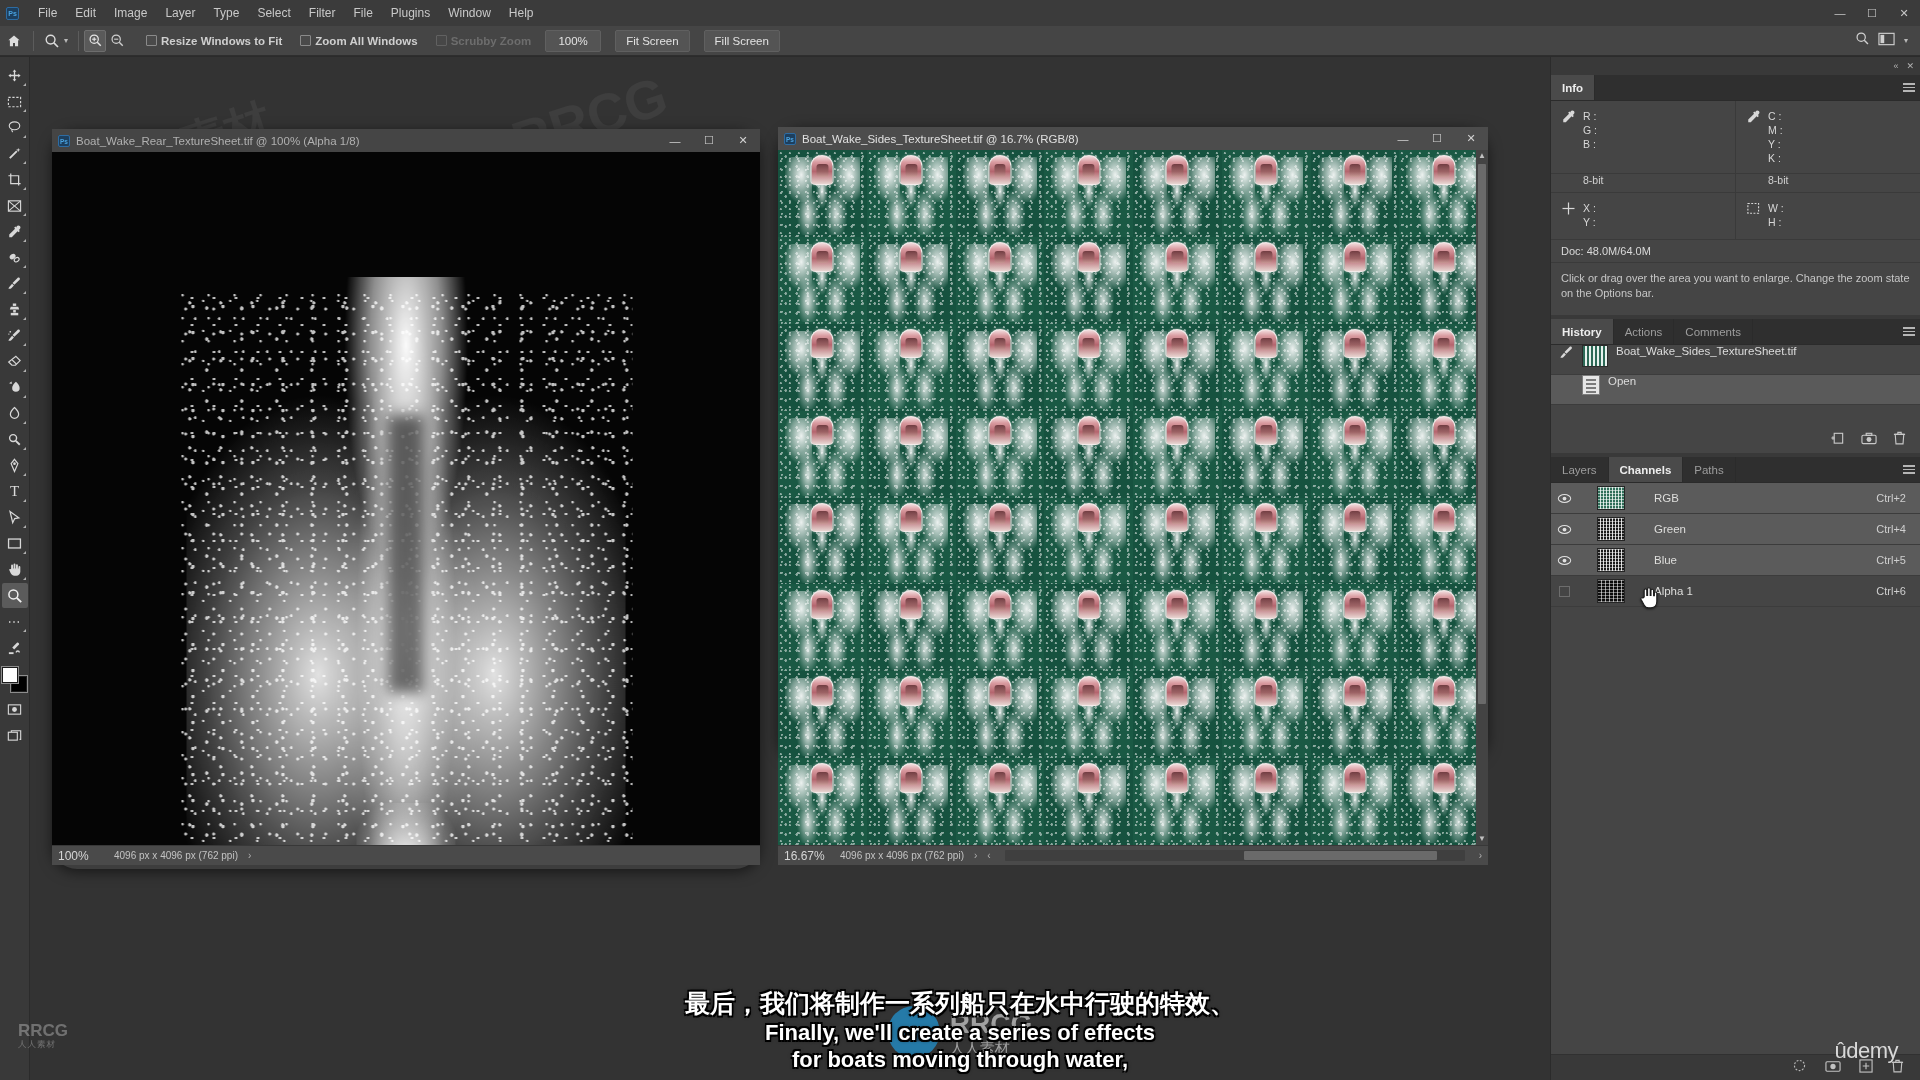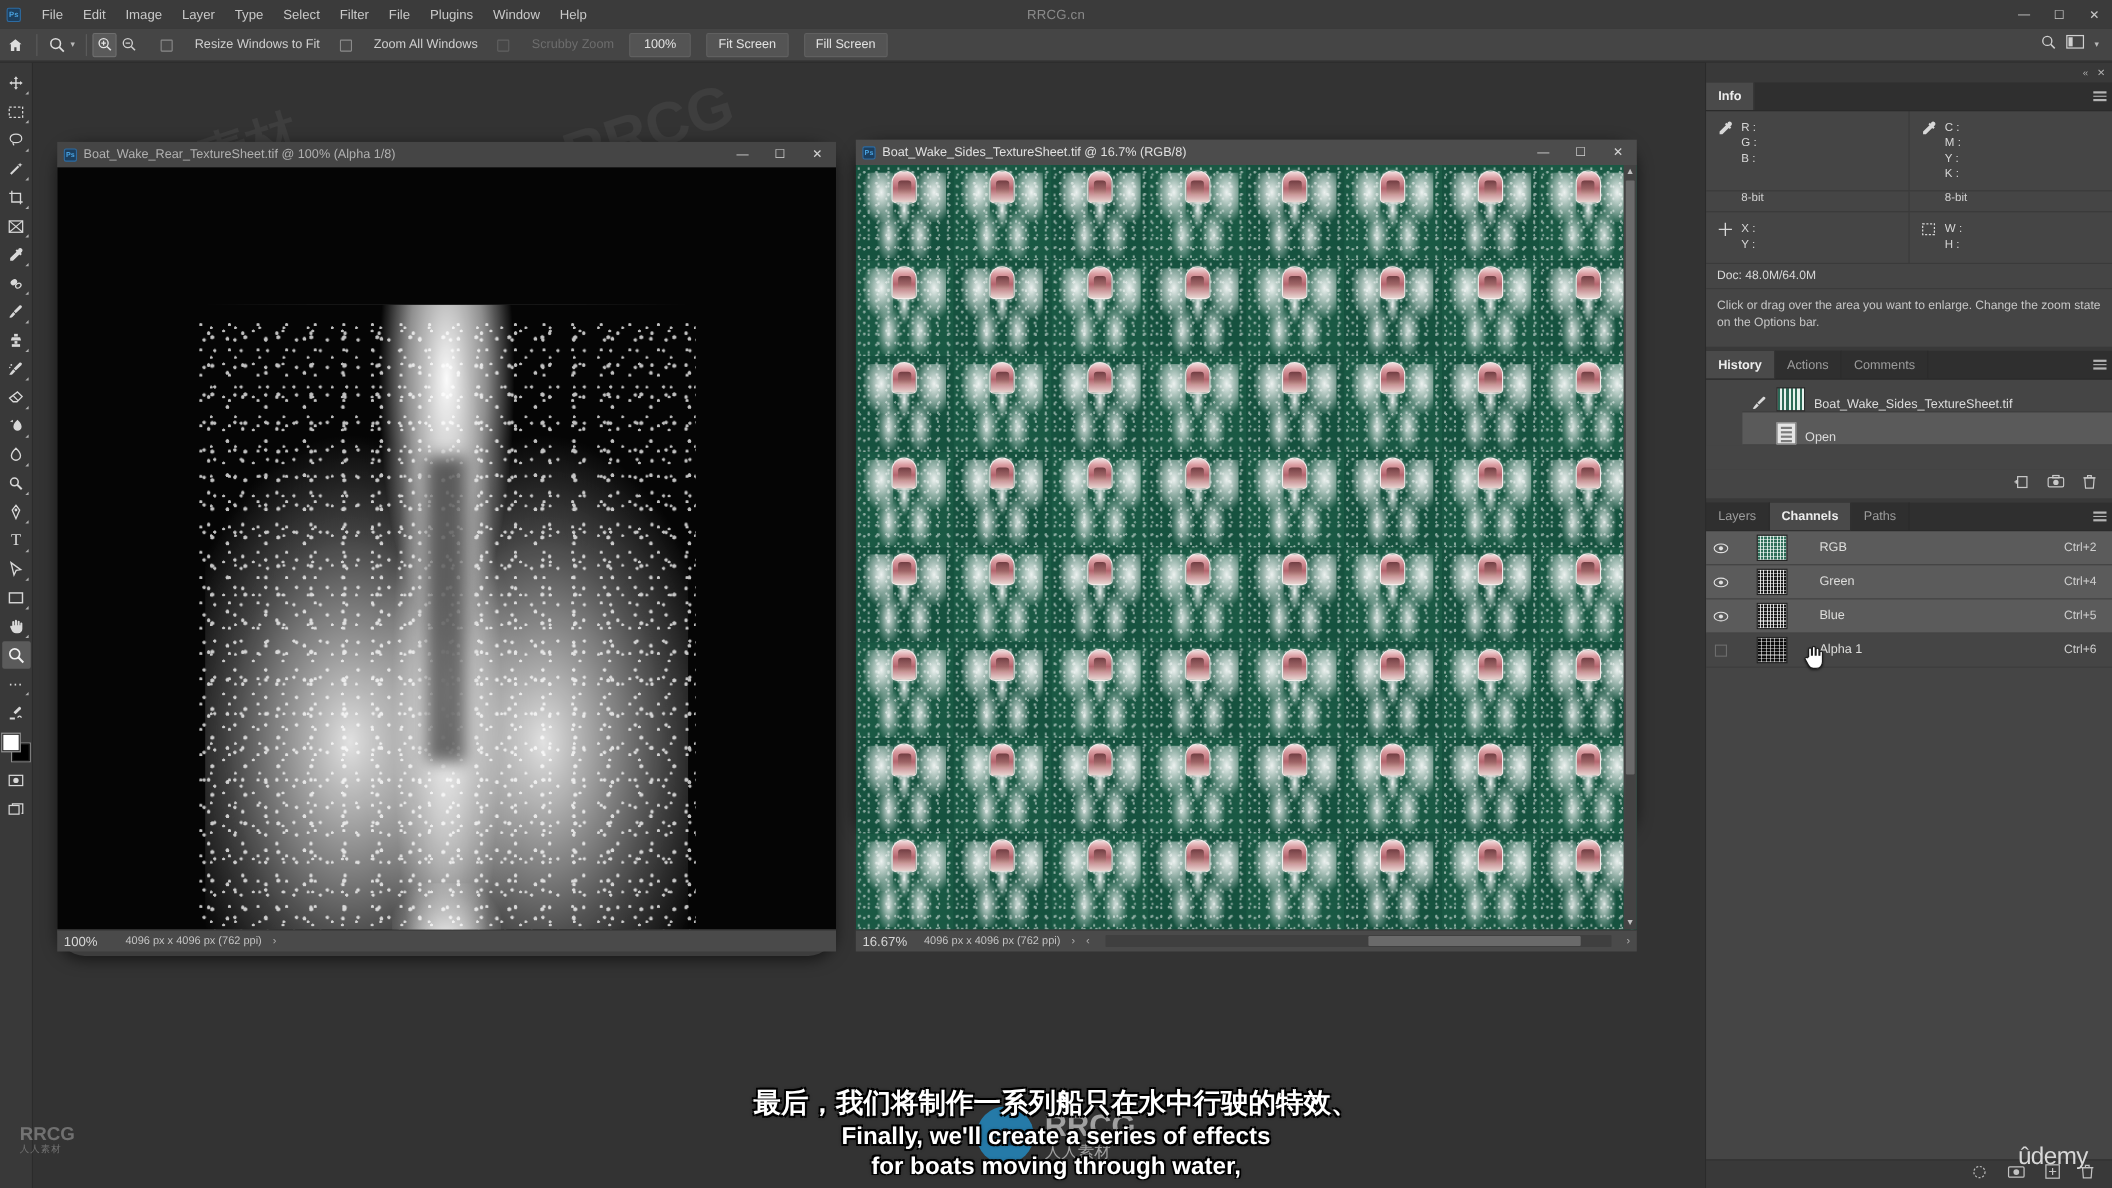--- a/index.html
+++ b/index.html
@@ -54,22 +54,22 @@
   .ob-tool {
     display: flex; align-items: center; gap: 3px; padding: 0 5px; height: 22px;
   }
   .ob-iconbtn {
     width: 22px; height: 22px; display: flex; align-items: center; justify-content: center;
     border-radius: 2px;
   }
   .ob-iconbtn.active { background: #5a5a5a; border: 1px solid #6e6e6e; }
   .ob-caret { color: #b9b9b9; font-size: 8px; margin-left: 1px; }
   .ob-check {
-    display: flex; align-items: flex-end; gap: 20px; margin-left: 18px;
-    color: #cfcfcf; font-size: 11.5px; white-space: nowrap;
+    display: flex; align-items: center; gap: 4px; margin-left: 18px;
+    color: #cfcfcf; font-size: 11.5px; white-space: nowrap; font-weight: bold;
   }
   .ob-check.disabled { color: #6d6d6d; }
   .cbox {
     width: 11px; height: 11px; border: 1px solid #8a8a8a; background: #4a4a4a;
     border-radius: 1px; flex: none;
   }
   .ob-check.disabled .cbox { border-color: #616161; background: #474747; }
   .ob-btn {
     height: 22px; min-width: 56px; background: #545454; border: 1px solid #606060;
     border-radius: 2px; color: #e2e2e2; font-size: 11.5px;
@@ -278,22 +278,22 @@
     border-bottom: 1px solid #3a3a3a; background: #454545;
   }
   .info-hint {
     color: #c6c6c6; font-size: 11px; line-height: 15px; padding: 8px 10px 14px;
     background: #454545;
   }
 
   
   .hist-body { background: #454545; }
   .hist-row {
-    display: flex; align-items: flex-end; gap: 8px; height: 30px; padding: 0 8px;
-    border-bottom: 1px solid #3c3c3c; color: #dcdcdc; font-size: 11.5px; margin-left: 33px;
+    display: flex; align-items: flex-start; gap: 8px; height: 30px; padding: 0 8px;
+    border-bottom: 1px solid #3c3c3c; color: #dcdcdc; font-size: 11.5px;
   }
   .hist-row.selected { background: #5a5a5a; }
   .hist-thumb {
     width: 26px; height: 22px; border: 1px solid #2c2c2c; flex: none;
     background:
       repeating-linear-gradient(90deg, #2d6a57 0 2px, #e8f2ee 2px 4px);
   }
   .hist-doc-thumb {
     width: 18px; height: 20px; background: #e6e6e6; border: 1px solid #7d7d7d; flex: none;
     position: relative;
@@ -397,21 +397,20 @@
     <div class="menu-item">Image</div>
     <div class="menu-item">Layer</div>
     <div class="menu-item">Type</div>
     <div class="menu-item">Select</div>
     <div class="menu-item">Filter</div>
     <div class="menu-item">File</div>
     <div class="menu-item">Plugins</div>
     <div class="menu-item">Window</div>
     <div class="menu-item">Help</div>
   </div>
-  <div class="win-title">RRCG.cn</div>
   <div class="win-ctrl" style="right:0;">
     <div class="wc-btn">—</div>
     <div class="wc-btn">☐</div>
     <div class="wc-btn">✕</div>
   </div>
 
   <div class="optionsbar">
     <div class="ob-home">
       <svg width="14" height="14" viewBox="0 0 14 14">
           <path d="M7 1.6 1.4 6.3h1.5v6h3.1V9h2v3.3h3.1v-6h1.5z" fill="#dcdcdc"></path>

